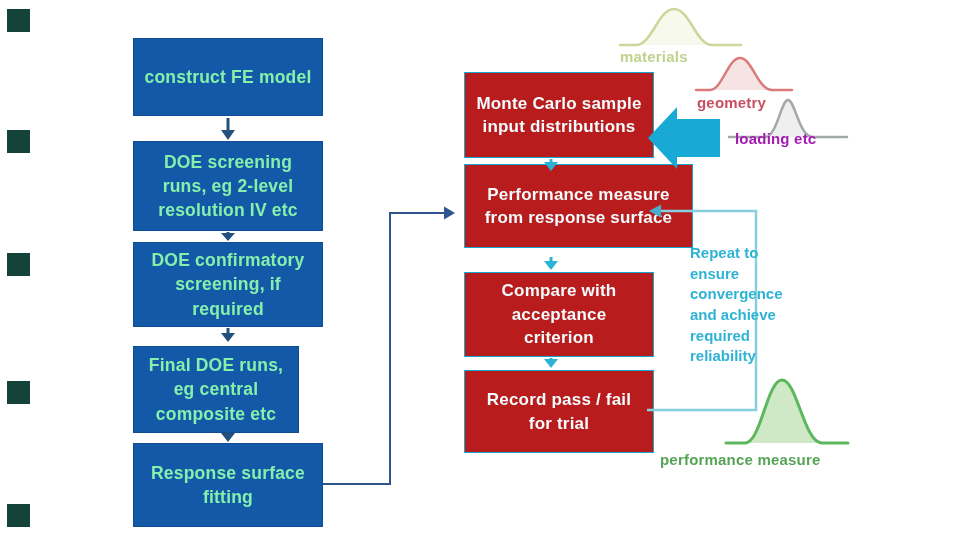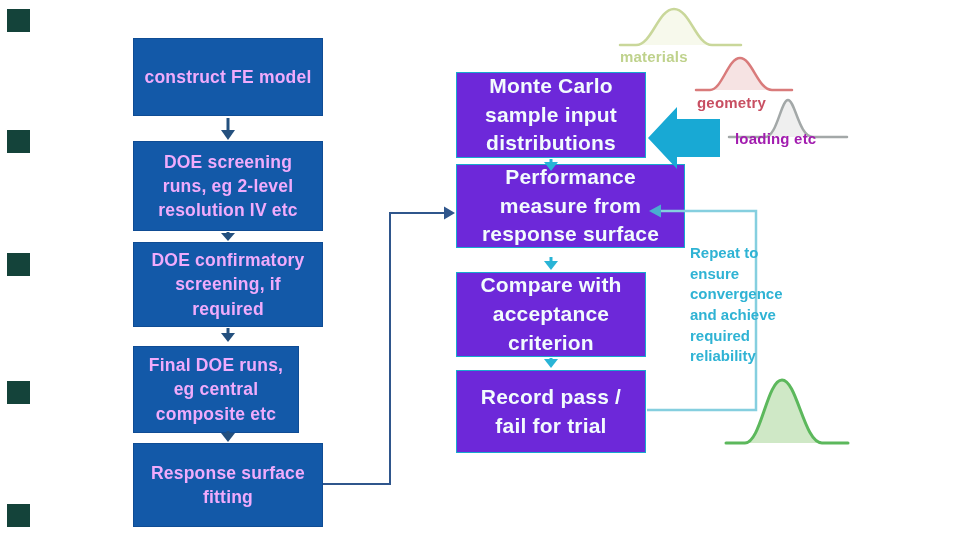--- a/index.html
+++ b/index.html
@@ -5,22 +5,22 @@
   html,body{margin:0;padding:0;background:#ffffff;}
   .stage{
     position:relative;width:959px;height:539px;background:#ffffff;
     font-family:"Liberation Sans",sans-serif;overflow:hidden;
   }
   .box{
     position:absolute;display:flex;align-items:center;justify-content:center;
     text-align:center;font-weight:600;line-height:1.38;letter-spacing:.2px;
     box-sizing:border-box;padding:6px 10px;
   }
-  .box.dark{background:#1359a8;border:1px solid #0f4c94;color:#f0abfc;font-size:17.5px;}
-  .box.cyan{background:#6d28d9;border:1px solid #18a8ce;color:#f2fbfd;font-size:21px;}
+  .box.dark{background:#1359a8;border:1px solid #0f4c94;color:#86efac;font-size:17.5px;}
+  .box.cyan{background:#b91c1c;border:1px solid #18a8ce;color:#f2fbfd;font-size:17px;margin-left:8px;}
   .edge-marker{position:absolute;left:7px;width:23px;height:23px;background:#14433a;}
   .overlay{position:absolute;left:0;top:0;width:959px;height:539px;pointer-events:none;}
   .dist-label{position:absolute;font-weight:600;font-size:15px;letter-spacing:.2px;}
   .repeat-note{
     position:absolute;left:658px;top:243px;width:102px;
     color:#2fb3d4;font-weight:600;font-size:15px;line-height:1.38;margin-left:32px;
   }
   .curve{position:absolute;}
 </style>
 </head>
@@ -111,14 +111,15 @@
   <svg class="curve" style="left:727px;top:96px" width="122" height="45">
     <path d="M2,41 L38,41 C50,41 54,4 61,4 C68,4 72,41 86,41 L120,41" fill="#efefef" stroke="#a3a8a8" stroke-width="2.5" stroke-linecap="round"></path>
   </svg>
   <div class="dist-label" style="left:735px;top:130px;width:115px;color:#a21caf">loading etc</div>
 
   <div class="repeat-note">Repeat to ensure convergence and achieve required reliability</div>
 
   <svg class="curve" style="left:723px;top:374px" width="128" height="74">
     <path d="M3,69 L22,69 C38,69 44,6 59,6 C74,6 81,69 99,69 L125,69" fill="#cfe8c6" stroke="#5cb85c" stroke-width="3" stroke-linecap="round"></path>
   </svg>
+  <div class="dist-label" style="left:660px;top:451px;width:196px;color:#55a455">performance measure</div>
 
 </div>
 
 </body></html>

